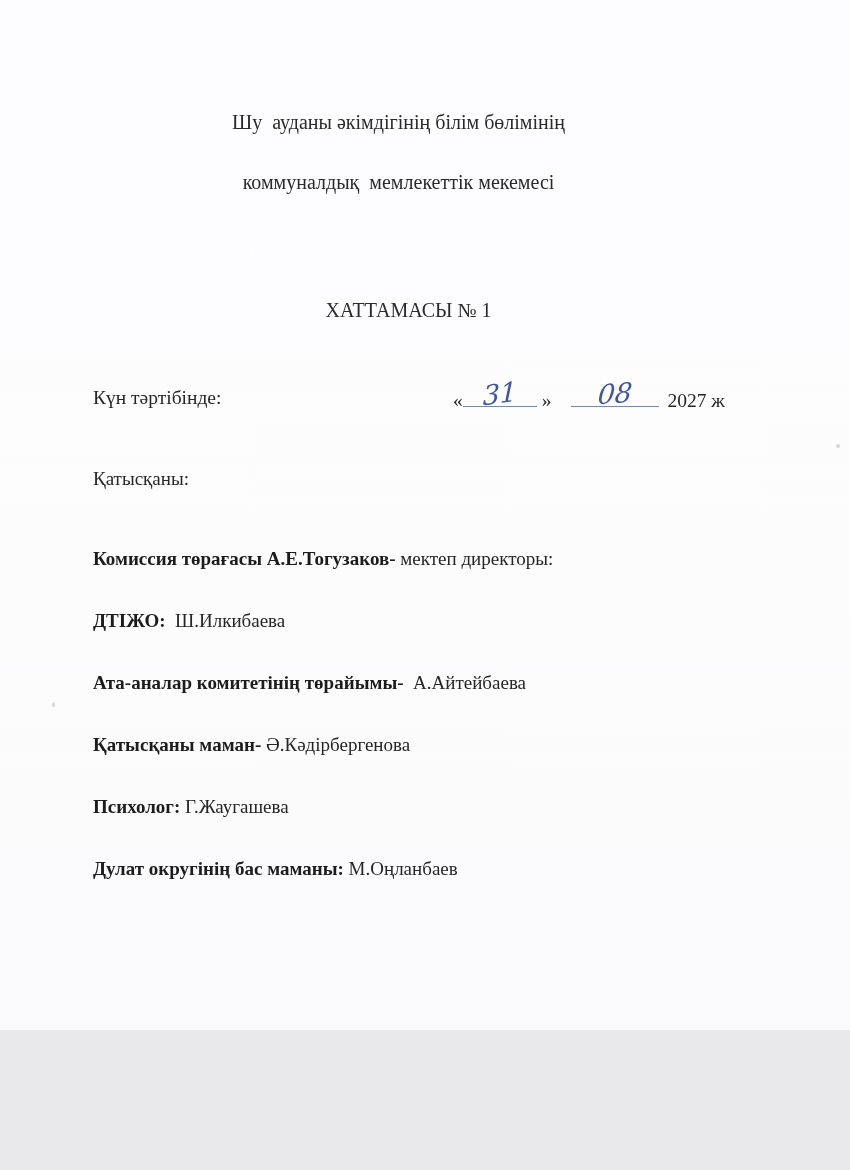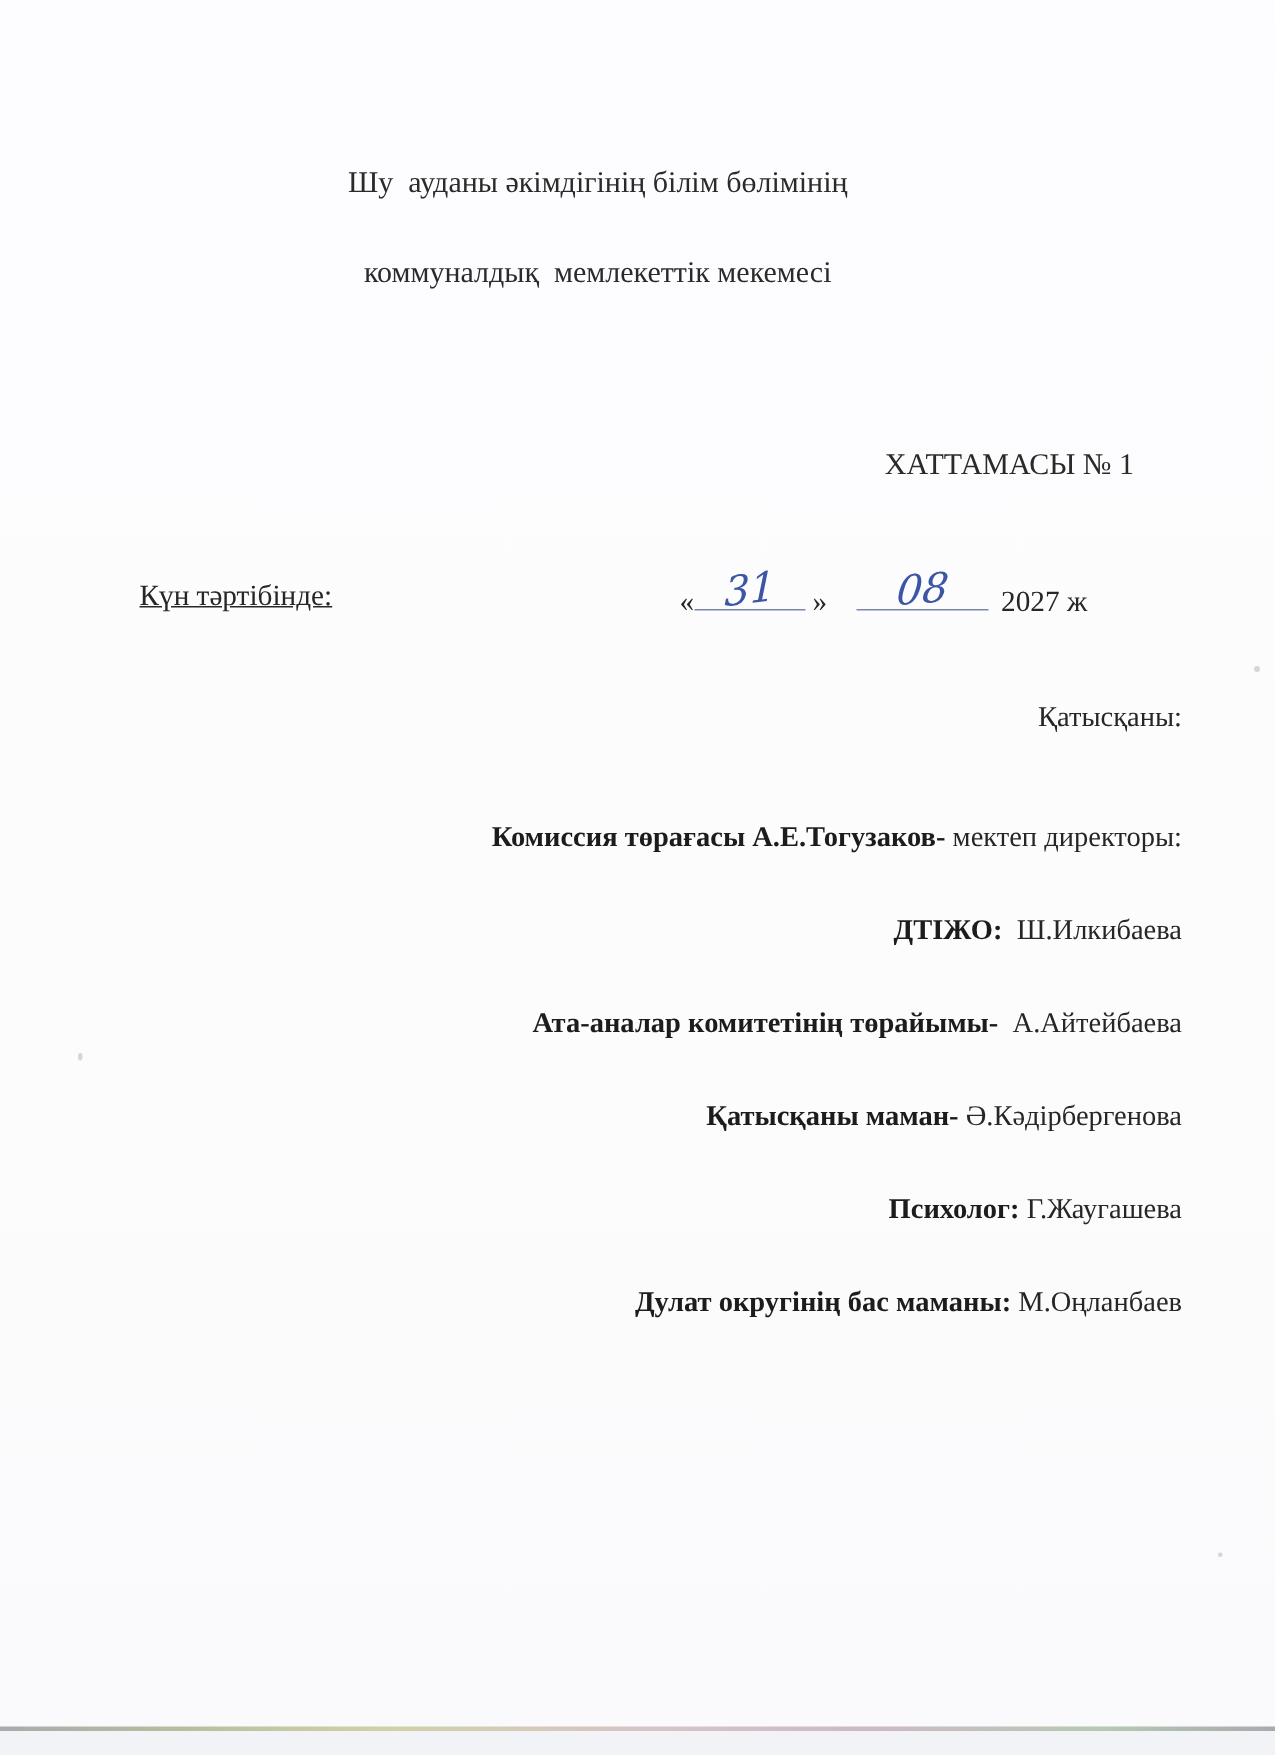--- a/index.html
+++ b/index.html
@@ -1,53 +1,53 @@
 <!DOCTYPE html>
 <html><head>
 <meta charset="utf-8">
 <style>
   html,body{margin:0;padding:0;background:#e9e9ec;}
   .page{
     position:relative;
-    width:850px;height:1170px;
+    width:850px;height:1030px;
     background:linear-gradient(180deg,#fdfdff 0%,#fcfcfd 60%,#fafafc 100%);
     font-family:"Liberation Serif","DejaVu Serif",serif;
     color:#262626;
     overflow:hidden;
   }
   .content{
     position:absolute;
     left:93px; top:0;
     width:695px;
     padding-top:20px;
     white-space:pre-wrap;
   }
   .h-line{
     text-align:center;
     font-size:20px;
     line-height:24px;
     transform:translateX(-42px);
     color:#2a2a2a;
   }
   .protocol-title{
-    text-align:right;
+    text-align:center;
     font-size:20px;
     line-height:24px;
     margin-top:14px;
     transform:translateX(-32px);
     color:#2a2a2a;
   }
   .date-row{
     position:relative;
     height:28px;
     margin-top:8px;
     font-size:19.5px;
     line-height:28px;
   }
-  .date-label{position:absolute;left:0;top:0;text-decoration:underline;}
+  .date-label{position:absolute;left:0;top:0;}
   .date-group{position:absolute;left:360px;top:0;white-space:nowrap;}
   .slot{
     display:inline-block;
     position:relative;
     border-bottom:1.6px solid #7b87a6;
     height:22px;
     vertical-align:baseline;
   }
   .slot1{width:74px;}
   .slot2{width:88px;margin-left:20px;margin-right:8px;}
@@ -56,21 +56,21 @@
     left:50%;
     bottom:-1px;
     transform:translateX(-50%) rotate(-7deg) skewX(-8deg);
     font-style:italic;
     font-size:27px;
     line-height:26px;
     color:#3c55a4;
     font-family:"DejaVu Serif",serif;
   }
   .hw-month{transform:translateX(-50%) rotate(-4deg) skewX(-10deg);}
-  .line{font-size:19px;line-height:26px;text-align:right;}
+  .line{font-size:19px;line-height:26px;}
   .b{font-weight:700;color:#1c1c1c;}
   .jl{
     font-size:19px;line-height:26px;
     text-align:justify;
     text-align-last:justify;
   }
   .bottom-edge{
     position:absolute;left:0;right:0;top:1151px;height:3px;
     background:linear-gradient(90deg,#a9abae 0%,#b9bd9e 14%,#cfd2a8 30%,#d8c3c9 52%,#cdb9c4 68%,#b7c9b4 86%,#a9abae 100%);
   }

